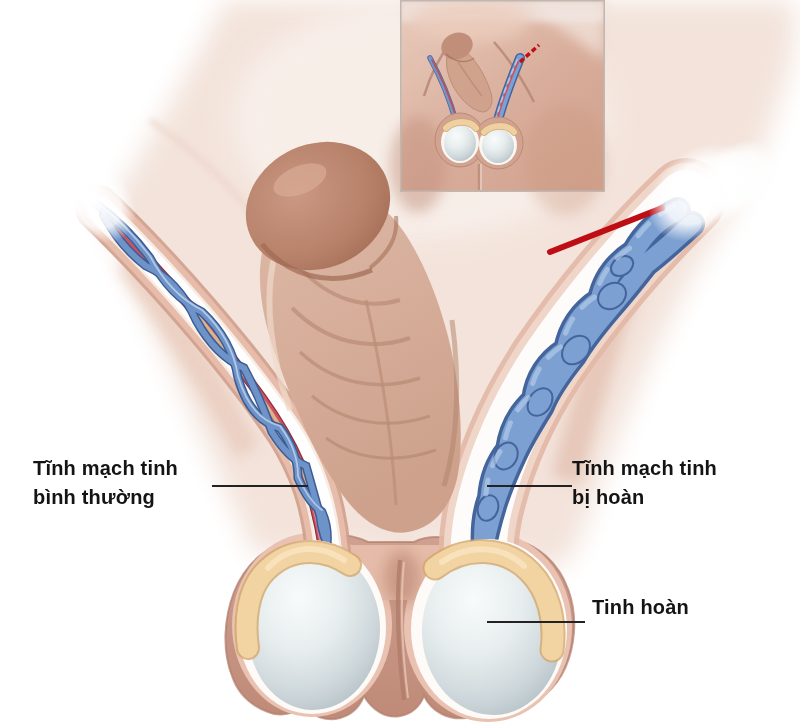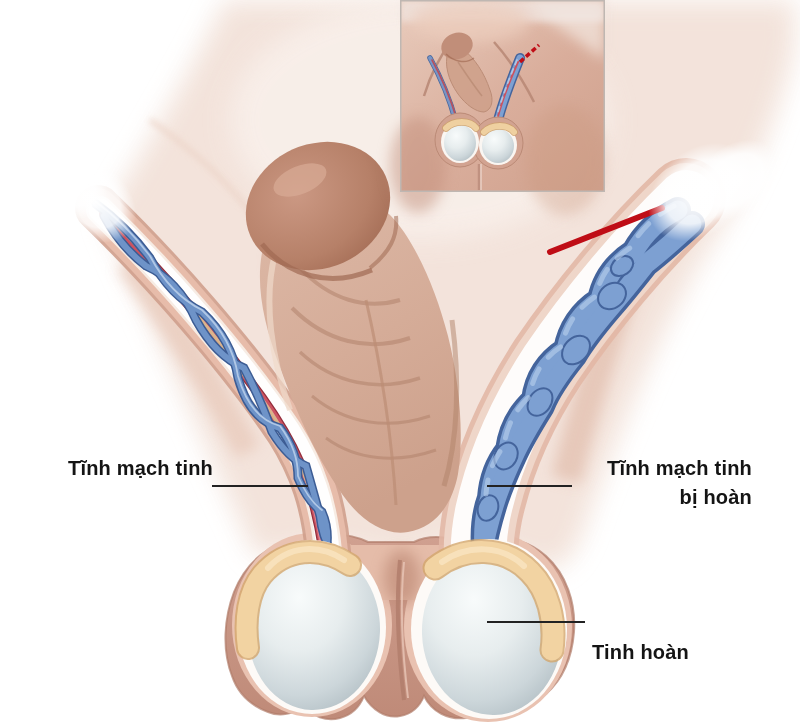--- a/index.html
+++ b/index.html
@@ -7,21 +7,21 @@
     --label-color:#141414;
     --leader-color:#222222;
   }
   .stage{
     position:relative;width:800px;height:725px;background:#ffffff;overflow:hidden;
     font-family:"Liberation Sans", sans-serif;
   }
   .stage svg{position:absolute;left:0;top:0;}
   .label{
     position:absolute;color:var(--label-color);font-weight:700;font-size:20px;
-    line-height:29px;text-align:right;letter-spacing:0.2px;white-space:nowrap;
+    line-height:29px;text-align:left;letter-spacing:0.2px;white-space:nowrap;
   }
   .label span{display:block;}
   .label.single{text-align:left;}
   .leader{position:absolute;height:2px;background:var(--leader-color);}
 </style>
 </head>
 <body>
 
 <div class="stage">
 
@@ -264,27 +264,28 @@
       <path d="M 84,132 C 92,124 108,124 114,132" stroke="#efd0a0" stroke-width="6" fill="none" stroke-linecap="round"></path>
       <path d="M 79,164 L 79,190" stroke="#c09180" stroke-width="2.5" fill="none"></path>
       <path d="M 81,164 L 81,190" stroke="#f4e6de" stroke-width="1.2" fill="none" opacity="0.8"></path>
     </g>
     <rect x="0.75" y="0.75" width="203.5" height="190.5" fill="none" stroke="#bfb7b2" stroke-width="1.5"></rect>
   </g>
 </svg>
 
 <div class="label" style="left:33px;top:454px;width:180px;">
   <span>Tĩnh mạch tinh</span>
+  <span>bình thường</span>
 </div>
 <div class="leader" style="left:212px;top:485px;width:96px;"></div>
 
 <div class="label" style="left:572px;top:454px;width:180px;">
   <span>Tĩnh mạch tinh</span>
   <span>bị hoàn</span>
 </div>
 <div class="leader" style="left:487px;top:485px;width:85px;"></div>
 
-<div class="label single" style="left:592px;top:638px;">
+<div class="label single" style="left:592px;top:593px;">
   <span>Tinh hoàn</span>
 </div>
 <div class="leader" style="left:487px;top:621px;width:98px;"></div>
 
 </div>
 
 </body></html>

